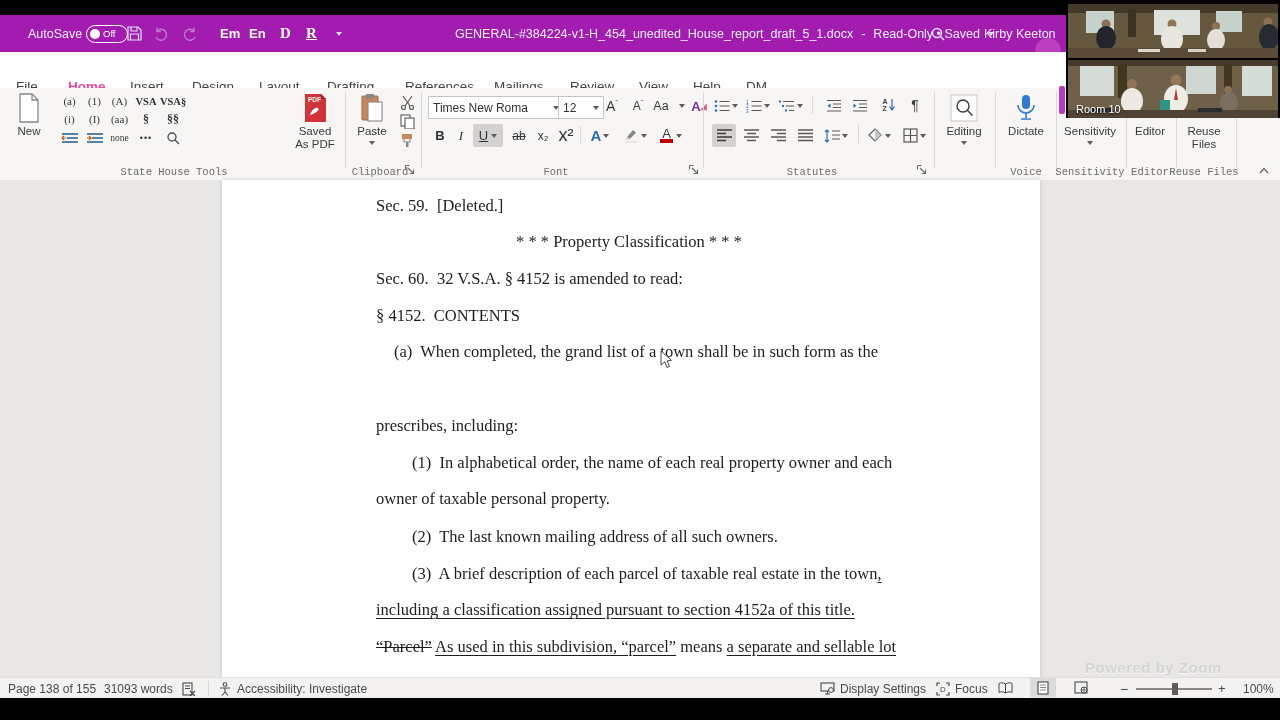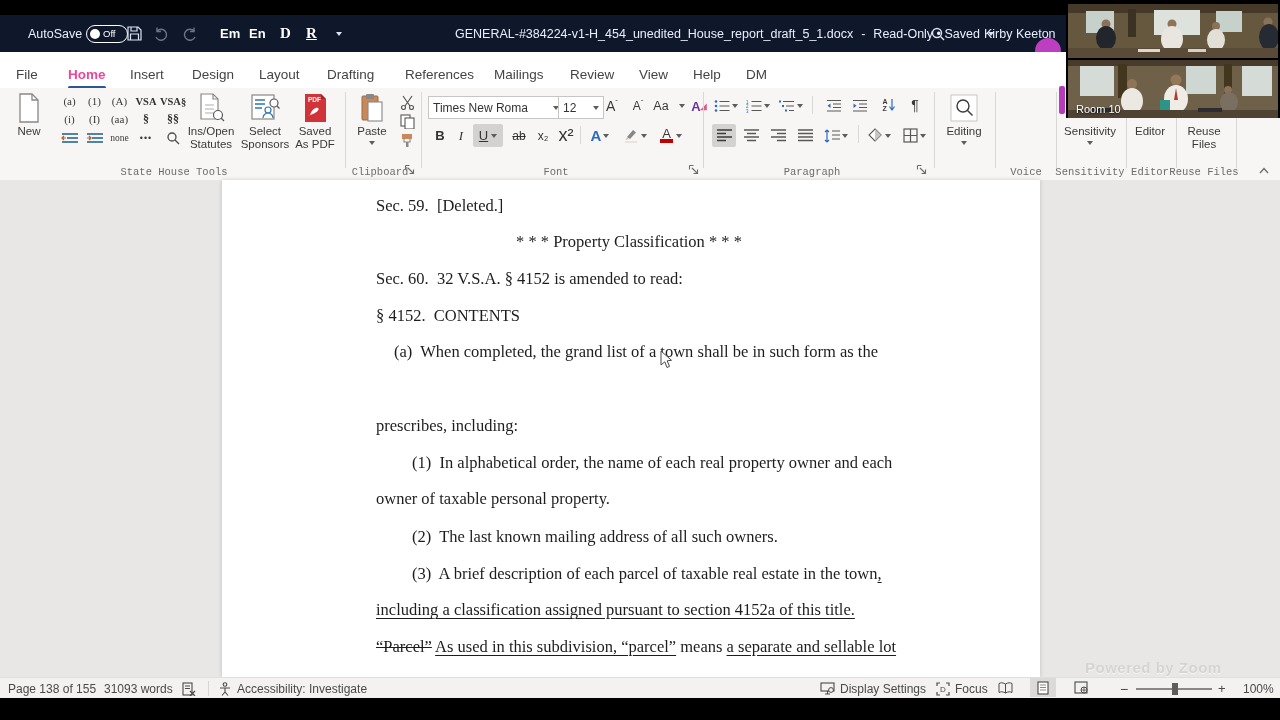--- a/index.html
+++ b/index.html
@@ -1,32 +1,32 @@
 <!DOCTYPE html>
 <html><head>
 <meta charset="utf-8">
 <style>
   html,body{margin:0;padding:0;background:#555;}
   #screen{position:relative;width:1280px;height:720px;background:#000;overflow:hidden;
     font-family:"Liberation Sans",sans-serif;-webkit-font-smoothing:antialiased;}
   .abs{position:absolute;}
   
-  .titlebar{position:absolute;left:0;top:15px;width:1280px;height:37px;background:#0f172a;color:#fff;}
+  .titlebar{position:absolute;left:0;top:15px;width:1280px;height:37px;background:#a21caf;color:#fff;}
   .tb-item{position:absolute;top:0;height:37px;display:flex;align-items:center;font-size:12.5px;color:#e8eefc;}
   .toggle{width:34px;height:16px;border:1px solid #fff;border-radius:9px;display:flex;align-items:center;padding:0 3px;gap:3px;}
   .knob{width:10px;height:10px;border-radius:50%;background:#fff;}
   .toggle .lbl{font-size:9.5px;color:#fff;}
   .qat{font-weight:700;font-size:13px;color:#fff;}
   .qat.serif{font-family:"Liberation Serif",serif;font-size:15px;}
   .car{width:0;height:0;border-left:3.5px solid transparent;border-right:3.5px solid transparent;border-top:4px solid #5f5d5b;display:inline-block;}
   .car.w{border-top-color:#dbe4f5;}
   .avatar{position:absolute;left:1035px;top:23px;width:26px;height:26px;border-radius:50%;background:#bb3fc0;}
   
   .tabrow{position:absolute;left:0;top:52px;width:1280px;height:36px;background:#fff;}
-  .tab{position:absolute;top:4px;height:36px;display:flex;align-items:center;font-size:13.5px;color:#444;padding:0 2px;}
+  .tab{position:absolute;top:16px;height:36px;display:flex;align-items:center;font-size:13.5px;color:#444;padding:0 2px;}
   .tab.active{color:#ec4899;font-weight:700;}
   .tab.active::after{content:"";position:absolute;left:2px;right:2px;bottom:3px;height:3px;background:#2b579a;border-radius:2px;}
   
   .ribbon{position:absolute;left:0;top:88px;width:1280px;height:92px;background:#f7f6f4;border-bottom:1px solid #d3d1cf;}
   .gsep{position:absolute;top:4px;height:76px;width:1px;background:#dad8d6;}
   .glabel{position:absolute;top:78px;font-size:10.5px;color:#6e6c6a;white-space:nowrap;transform:translateX(-50%);font-family:Liberation Mono, monospace;}
   .bigbtn{position:absolute;top:3px;height:74px;display:flex;flex-direction:column;align-items:center;color:#3b3a39;font-size:11.5px;line-height:13px;text-align:center;}
   .bigbtn .ic{height:34px;display:flex;align-items:center;justify-content:center;}
   .mini{position:absolute;display:flex;align-items:center;justify-content:center;color:#3b3a39;}
   .launcher{position:absolute;top:76px;width:12px;height:12px;}
@@ -160,48 +160,21 @@
     <div class="mini vsatxt" style="left:134px;top:23px;width:24px;height:16px;font-size:12px">§</div>
     <div class="mini vsatxt" style="left:160px;top:23px;width:26px;height:16px;font-size:12px">§§</div>
     <div class="mini" style="left:134px;top:42px;width:24px;height:16px;font-size:9px;letter-spacing:1px">•••</div>
     <div class="mini" style="left:160px;top:42px;width:26px;height:16px">
       <svg width="15" height="15" viewBox="0 0 15 15">
           <circle cx="6" cy="6" r="4" fill="none" stroke="#4a4a4a" stroke-width="1.3"></circle>
           <path d="M9 9 l4 4" stroke="#4a4a4a" stroke-width="1.3"></path>
         </svg>
     </div>
 
-    <div class="bigbtn" style="left:186px;width:50px">
-      <span class="ic">
-        <svg width="28" height="30" viewBox="0 0 28 30">
-            <path d="M4 1 h12 l5 5 v20 h-17 z" fill="#fff" stroke="#8a8886" stroke-width="1.2"></path>
-            <path d="M16 1 v5 h5" fill="none" stroke="#8a8886" stroke-width="1.2"></path>
-            <path d="M8 12 h9 M8 16 h9 M8 20 h9" stroke="#b0aeac" stroke-width="1.2"></path>
-            <circle cx="21" cy="22" r="4.5" fill="#fff" stroke="#5a5856" stroke-width="1.2"></circle>
-            <path d="M24 25 l3 3" stroke="#5a5856" stroke-width="1.3"></path>
-          </svg>
-      </span>
-      <span>Ins/Open</span>
-      <span>Statutes</span>
-    </div>
-
-    <div class="bigbtn" style="left:240px;width:50px">
-      <span class="ic">
-        <svg width="30" height="30" viewBox="0 0 30 30">
-            <rect x="2" y="2" width="22" height="24" fill="#fff" stroke="#8a8886" stroke-width="1.2"></rect>
-            <path d="M5 7 h10 M5 11 h10 M5 15 h7" stroke="#2e75b5" stroke-width="1.3"></path>
-            <circle cx="18" cy="17" r="3" fill="none" stroke="#2e75b5" stroke-width="1.2"></circle>
-            <path d="M13 25 a5 5 0 0 1 10 0" fill="none" stroke="#2e75b5" stroke-width="1.2"></path>
-            <circle cx="24" cy="10" r="4" fill="#fff" stroke="#5a5856" stroke-width="1.2"></circle>
-            <path d="M27 13 l2.5 2.5" stroke="#5a5856" stroke-width="1.3"></path>
-          </svg>
-      </span>
-      <span>Select</span>
-      <span>Sponsors</span>
-    </div>
+
 
     <div class="bigbtn" style="left:292px;width:46px">
       <span class="ic">
         <svg width="26" height="30" viewBox="0 0 26 30">
             <path d="M3 1 h16 l5 5 v23 h-21 z" fill="#d13438"></path>
             <path d="M19 1 v5 h5" fill="#a4262c"></path>
             <text x="6" y="9" font-size="6.5" fill="#fff" font-family="Liberation Sans" font-weight="bold">PDF</text>
             <path d="M8 22 c2-6 6-8 8-7 c2 1-1 5-8 7 c-2 .6-3 0 0 0 z" fill="#fff"></path>
           </svg>
       </span>
@@ -399,41 +372,51 @@
         </svg>
       <span class="car"></span>
     </div>
     <div class="mini" style="left:898px;top:36px;width:32px;height:23px;gap:2px">
       <svg width="15" height="15" viewBox="0 0 15 15">
           <rect x="1" y="1" width="13" height="13" fill="none" stroke="#5a5856" stroke-width="1.2"></rect>
           <path d="M7.5 1 v13 M1 7.5 h13" stroke="#5a5856" stroke-width="1.2"></path>
         </svg>
       <span class="car"></span>
     </div>
-    <div class="glabel" style="left:812px">Paragraph</div>
+    <div class="glabel" style="left:812px">Statutes</div>
     <div class="launcher" style="left:916px">
       <svg width="11" height="11" viewBox="0 0 11 11">
           <path d="M1.5 1.5 h4 M1.5 1.5 v4 M4 4 l5 5 M9.5 5.5 v4 h-4" fill="none" stroke="#6e6c6a" stroke-width="1.1"></path>
         </svg>
     </div>
     <div class="gsep" style="left:934px"></div>
 
     <div class="bigbtn" style="left:940px;width:48px">
       <span class="ic">
         <svg width="30" height="30" viewBox="0 0 30 30">
             <rect x="2" y="2" width="26" height="26" fill="#fff" stroke="#c8c6c4" stroke-width="1"></rect>
             <circle cx="14" cy="13" r="6" fill="none" stroke="#3b3a39" stroke-width="1.4"></circle>
             <path d="M18.5 17.5 l5 5" stroke="#3b3a39" stroke-width="1.4"></path>
           </svg>
       </span>
       <span>Editing</span>
       <span class="car" style="margin-top:3px"></span>
     </div>
     <div class="gsep" style="left:995px"></div>
 
+    <div class="bigbtn" style="left:1000px;width:52px">
+      <span class="ic">
+        <svg width="22" height="30" viewBox="0 0 22 30">
+            <rect x="7" y="2" width="8" height="14" rx="4" fill="#2f7bd4"></rect>
+            <path d="M3 12 a8 8 0 0 0 16 0" fill="none" stroke="#2f7bd4" stroke-width="1.6"></path>
+            <path d="M11 20 v5 M6 26 h10" stroke="#2f7bd4" stroke-width="1.6"></path>
+          </svg>
+      </span>
+      <span>Dictate</span>
+    </div>
     <div class="glabel" style="left:1026px">Voice</div>
     <div class="gsep" style="left:1056px"></div>
 
     <div class="bigbtn" style="left:1058px;width:64px">
       <span class="ic"></span>
       <span>Sensitivity</span>
       <span class="car" style="margin-top:3px"></span>
     </div>
     <div class="glabel" style="left:1090px">Sensitivity</div>
     <div class="gsep" style="left:1126px"></div>

